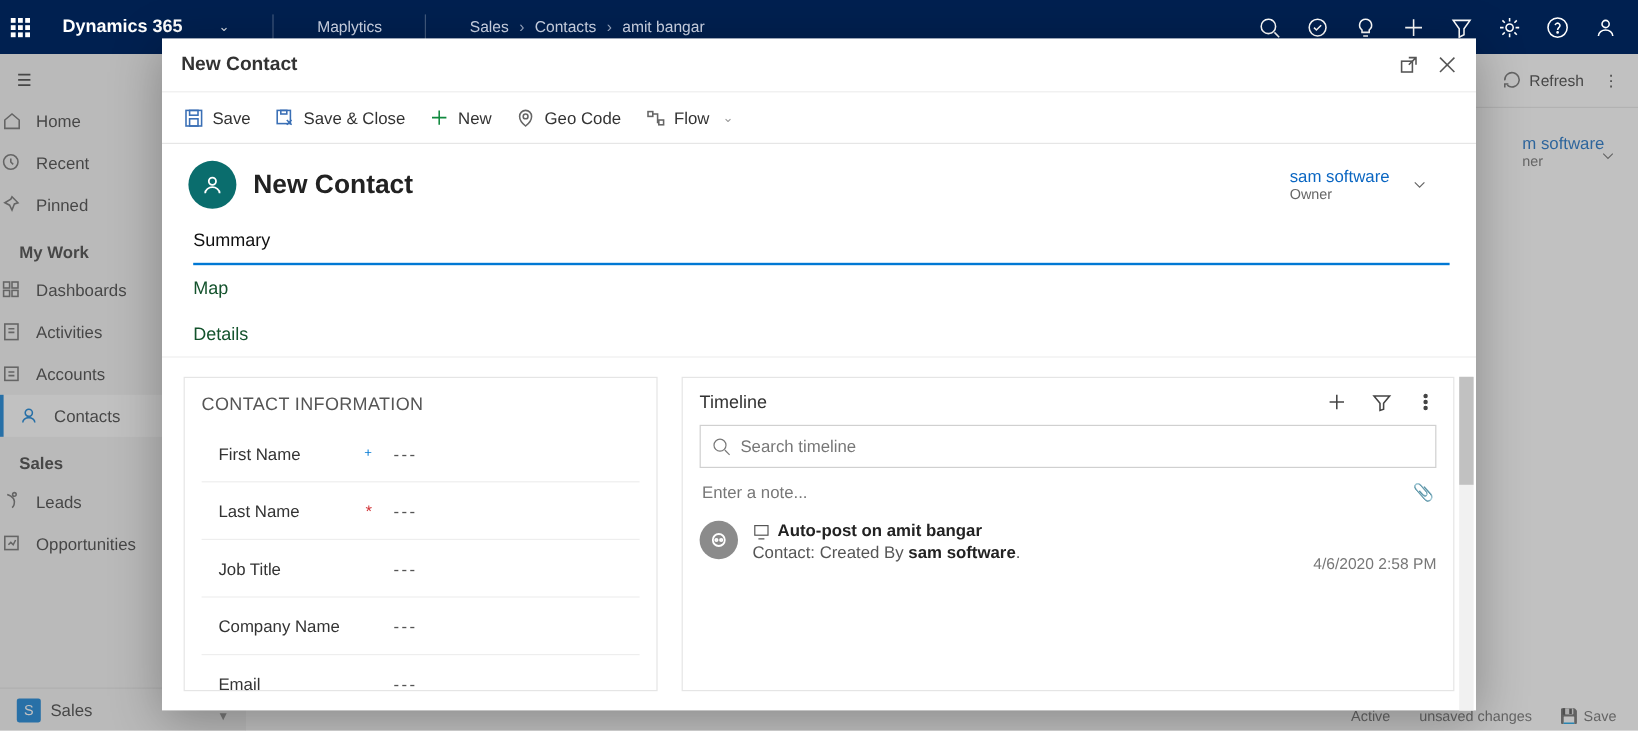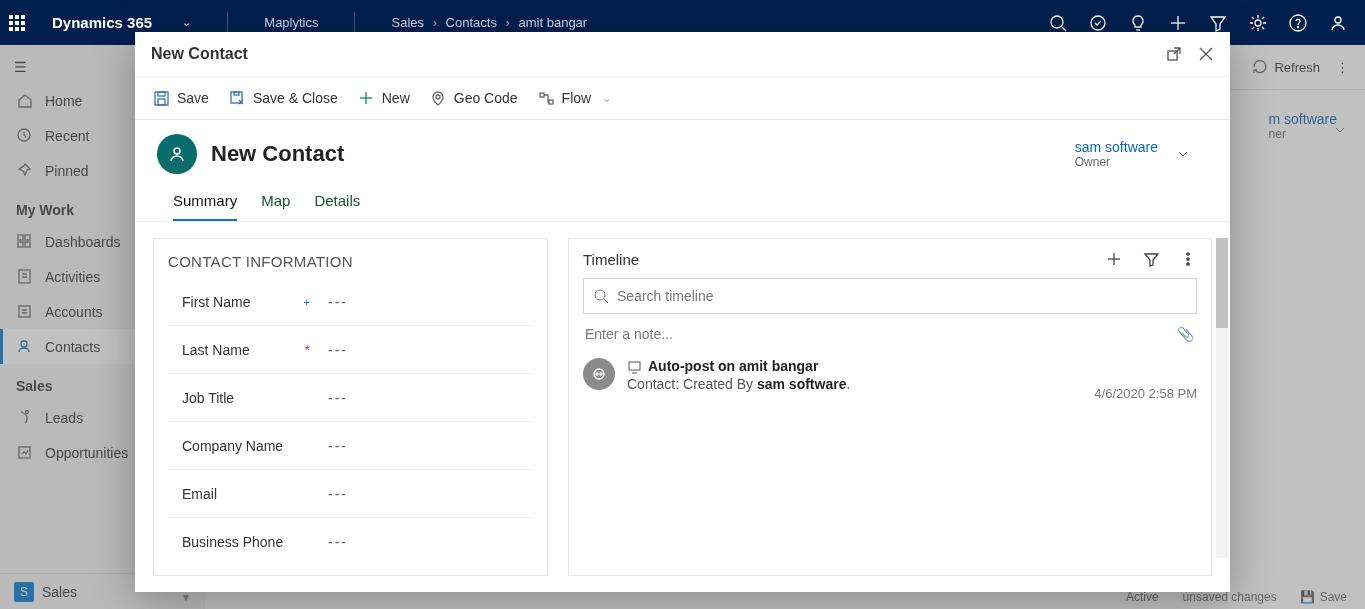--- a/index.html
+++ b/index.html
@@ -15,21 +15,21 @@
   .topbar-sep { width: 1px; height: 22px; background: rgba(255,255,255,0.25); margin: 0 10px; }
   .top-crumb { color: #CFD7E8; font-size: 13px; }
   .top-crumb .c-sep { margin: 0 5px; color: #9aa8c2; }
   .topbar-right { margin-left: auto; display: flex; gap: 22px; padding-right: 10px; }
   .topbar-right svg { width: 18px; height: 18px; fill: none; stroke: #fff; stroke-width: 1.3; }
 
   
   .bg-page { position: absolute; top: 45px; left: 0; right: 0; bottom: 0; display: flex; opacity: 0.92; }
   .bg-sidebar { width: 205px; background: #f4f4f4; border-right: 1px solid #e1e1e1; padding-top: 6px; }
   .bg-nav-toggle { padding: 8px 14px; }
-  .bg-nav-item { display: flex; align-items: center; gap: 12px; padding: 9px 16px; color: #333; font-size: 14px; }
+  .bg-nav-item { display: flex; align-items: center; gap: 12px; padding: 9px 1px; color: #333; font-size: 14px; }
   .bg-nav-item.selected { background: #fff; border-left: 3px solid #0078d4; padding-left: 13px; }
   .bg-nav-head { padding: 14px 16px 6px 16px; color: #333; font-weight: 600; font-size: 14px; }
   .bg-nav-footer { position: absolute; bottom: 0; width: 205px; height: 36px; display: flex; align-items: center; gap: 8px; padding: 0 14px; border-top: 1px solid #e1e1e1; background:#f4f4f4; }
   .bg-nav-footer .sq { width: 20px; height: 20px; background: #0078d4; color: #fff; display:flex; align-items:center; justify-content:center; font-size:12px; border-radius:2px; }
   .bg-main { flex: 1; background: #fff; position: relative; }
   .bg-cmd { height: 45px; border-bottom: 1px solid #e6e6e6; display:flex; align-items:center; justify-content:flex-end; gap:16px; padding:0 16px; }
   .bg-cmd-btn { display:flex; align-items:center; gap:6px; color:#333; font-size:13px; }
   .bg-owner { position:absolute; right:28px; top:66px; text-align:left; color:#0a66c2; font-size:14px; }
   .bg-owner .sub { color:#666; font-size:12px; }
 
@@ -48,21 +48,21 @@
   .cmd-plus .cmd-ic { stroke:#10893e; }
   .cmd-chev { font-size:11px; color:#999; margin-left:4px;}
 
   .modal-header-row { padding: 14px 22px 0 22px; display:flex; align-items:center; gap:14px; }
   .avatar-circle { width: 40px; height:40px; border-radius:50%; background:#0a6d6d; color:#fff; display:flex; align-items:center; justify-content:center; }
   .rec-title { font-size:22px; font-weight:600; color:#222; }
   .rec-owner { margin-left:auto; display:flex; align-items:center; gap:18px; padding-right:18px;}
   .rec-owner .o-name { color:#0a66c2; font-size:14px; }
   .rec-owner .o-sub { color:#666; font-size:12px; }
 
-  .tabs { display:flex; gap:24px; padding: 18px 22px 0 38px; border-bottom:1px solid #efefef; }
+  .tabs { display:flex; gap:11px; padding: 18px 22px 0 26px; border-bottom:1px solid #efefef;flex-direction:column; }
   .tab { font-size:15px; color:#14532d; padding-bottom:10px; }
   .tab.active { color:#111; border-bottom:2.5px solid #0078d4; font-weight:400;}
 
   .modal-body { flex:1; padding: 16px 18px; display:flex; gap:20px; overflow:hidden; position:relative;}
   .panel { border:1px solid #e5e5e5; background:#fff; }
   .panel-left { width:395px; padding:14px 0 0 0; }
   .panel-left h3 { font-size:15px; font-weight:400; color:#555; letter-spacing:0.3px; padding:0 14px 8px 14px; }
   .fld { display:flex; align-items:center; height:48px; margin:0 14px; border-bottom:1px solid #eee; }
   .fld-label { width:160px; font-size:14px; color:#333; padding-left:14px; position:relative;}
   .fld-label .req { color:#d13438; position:absolute; right:18px; }

